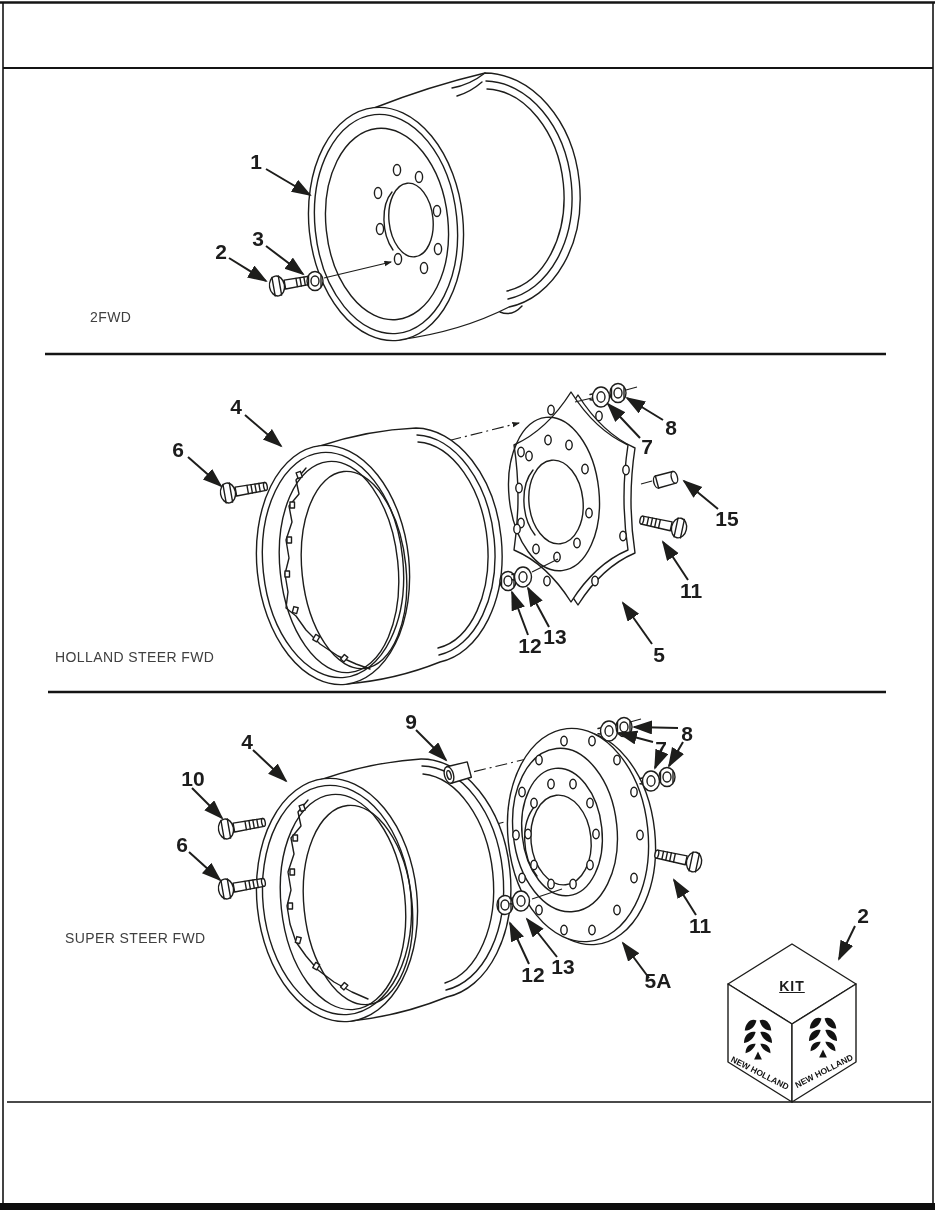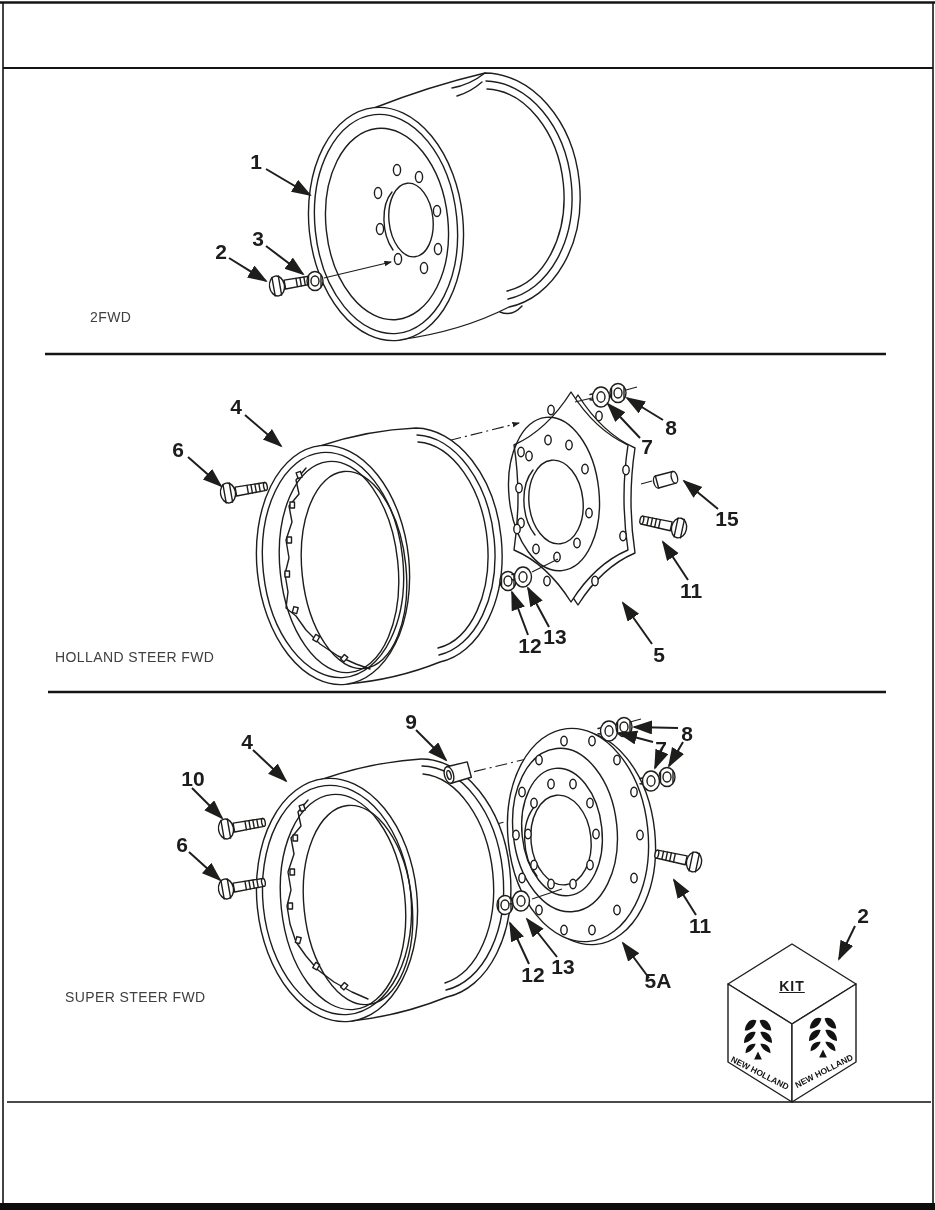--- a/index.html
+++ b/index.html
@@ -315,21 +315,21 @@
       <path class="ln wf" d="M728,984 L792,1024 L792,1102 L728,1062 Z"></path>
       <path class="ln wf" d="M856,984 L792,1024 L792,1102 L856,1062 Z"></path>
       <use href="#nhleaf" transform="translate(758,1036) scale(0.78)"></use>
       <use href="#nhleaf" transform="translate(823,1034) scale(0.78)"></use>
     </g>
   </g>
 </svg>
 
 <div class="sec-label" style="left:90px;top:309px">2FWD</div>
 <div class="sec-label" style="left:55px;top:649px">HOLLAND STEER FWD</div>
-<div class="sec-label" style="left:65px;top:989px">SUPER STEER FWD</div>
+<div class="sec-label" style="left:65px;top:930px">SUPER STEER FWD</div>
 
 <div class="callout" style="left:256px;top:161px">1</div>
 <div class="callout" style="left:221px;top:251px">2</div>
 <div class="callout" style="left:258px;top:238px">3</div>
 
 <div class="callout" style="left:236px;top:406px">4</div>
 <div class="callout" style="left:178px;top:449px">6</div>
 <div class="callout" style="left:647px;top:446px">7</div>
 <div class="callout" style="left:671px;top:427px">8</div>
 <div class="callout" style="left:727px;top:518px">15</div>

